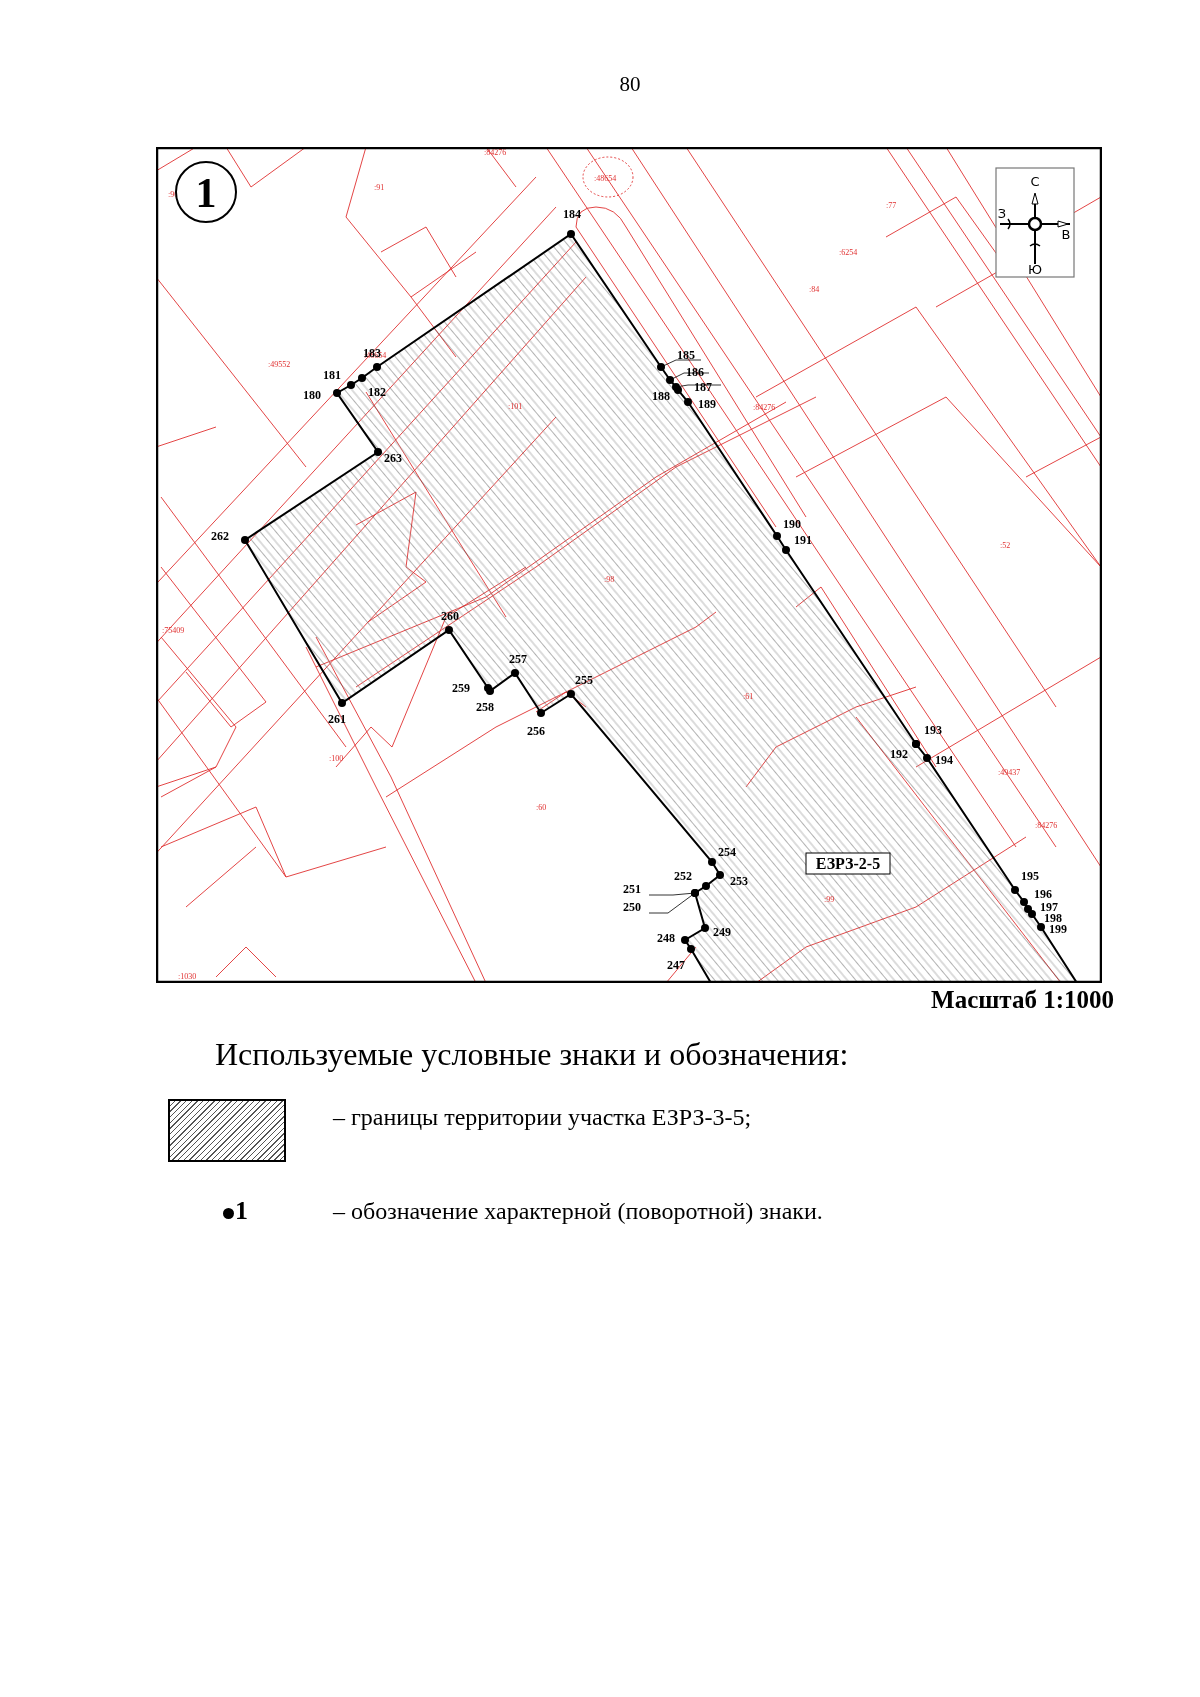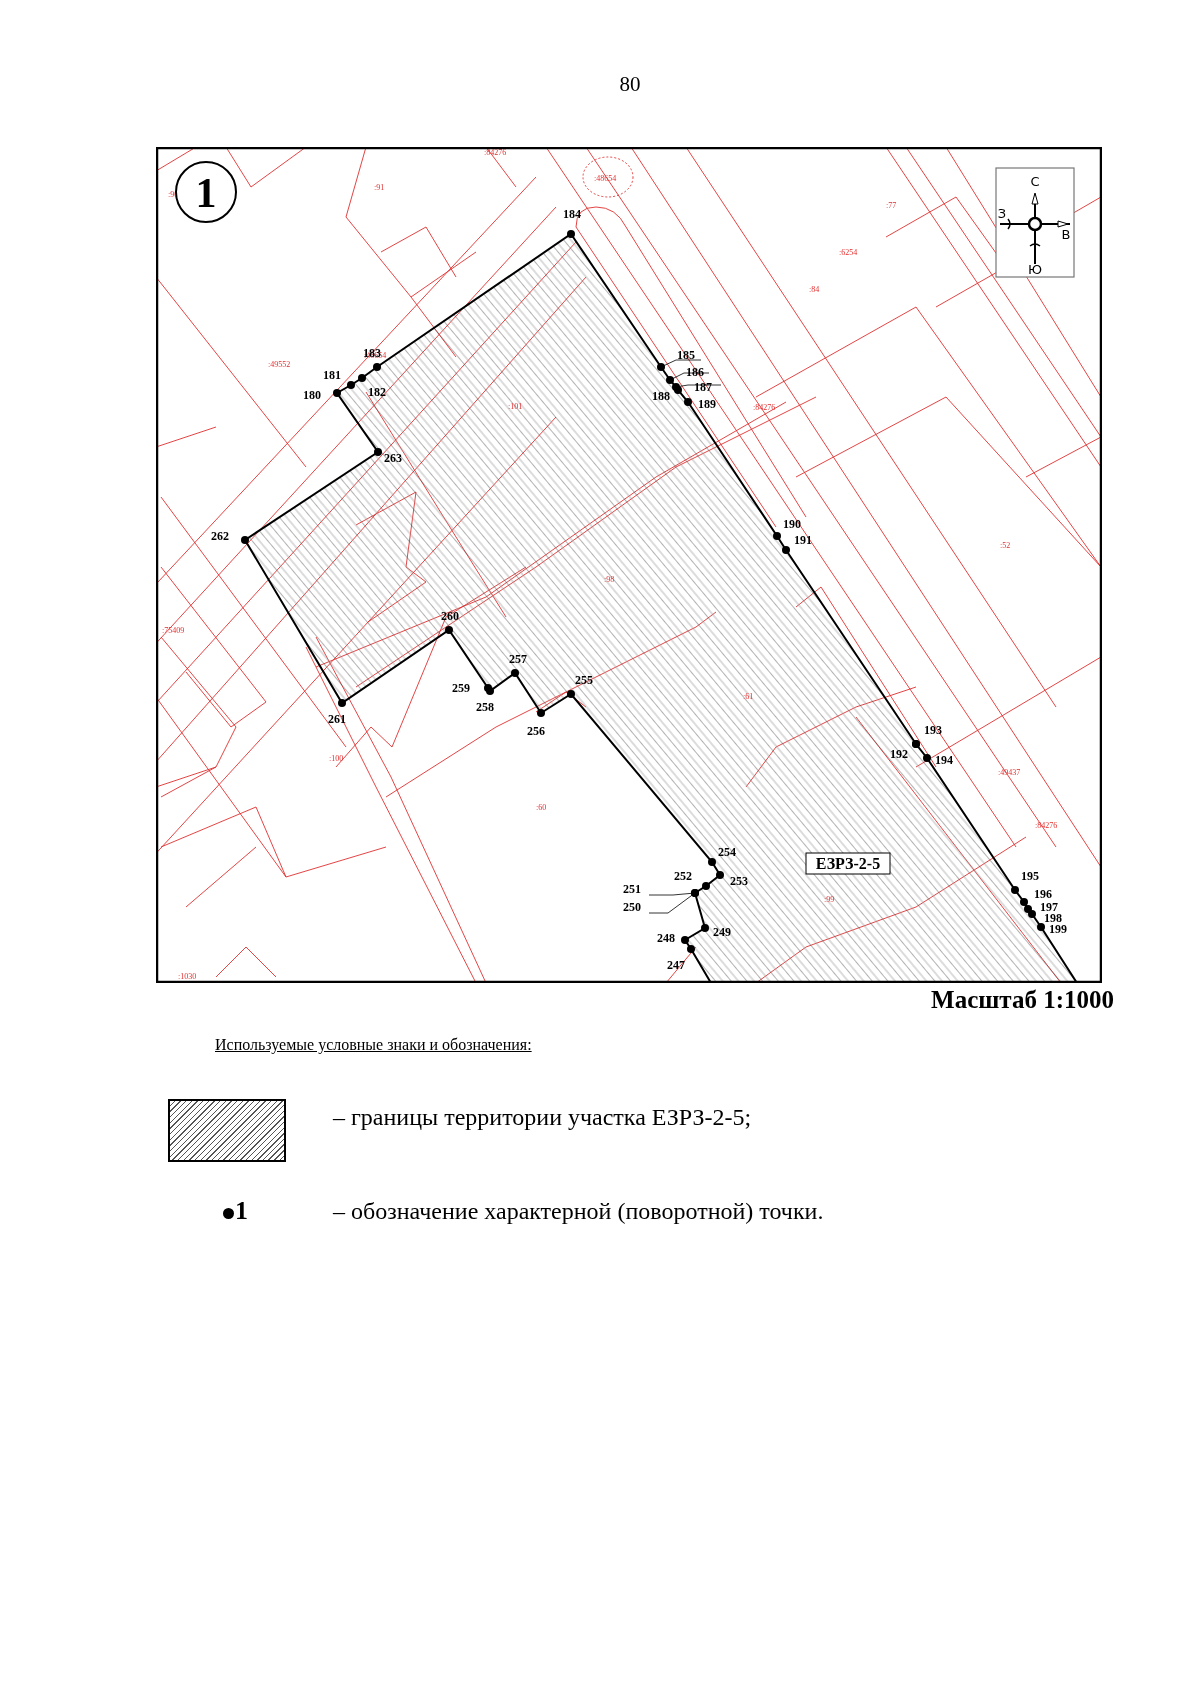--- a/index.html
+++ b/index.html
@@ -2,21 +2,21 @@
 <html><head>
 <meta charset="utf-8">
 <style>
   html, body { margin:0; padding:0; background:#ffffff; }
   body { width:1200px; height:1697px; position:relative; overflow:hidden;
          font-family:"Liberation Serif", "DejaVu Serif", serif; color:#000; }
   .page-number { position:absolute; left:0; width:1260px; top:72px; text-align:center; font-size:21px; }
   .map-wrap { position:absolute; left:156px; top:147px; width:946px; height:836px; }
   .map-wrap svg { display:block; }
   .scale { position:absolute; right:86px; top:986px; font-size:25px;font-weight:bold; }
-  .legend-title { position:absolute; left:215px; top:1036px; font-size:16px;text-decoration:underline; }
+  .legend-title { position:absolute; left:215px; top:1036px; font-size:32px; }
   .legend-swatch { position:absolute; left:168px; top:1099px; width:118px; height:63px;
                    border:2px solid #000; box-sizing:border-box;
                    background: repeating-linear-gradient(135deg, #fff 0px, #fff 3px, #555 3px, #555 4px); }
   .legend-text { position:absolute; left:333px; font-size:24px; }
   .legend-point { position:absolute; left:223px; top:1196px; font-size:26px; font-weight:bold; }
   .legend-point .dot { display:inline-block; width:11px; height:11px; border-radius:50%; background:#000; margin-right:1px; vertical-align:middle; }
 </style>
 </head>
 <body>
 
@@ -236,18 +236,18 @@
 
     <rect x="1" y="1" width="944" height="834" fill="none" stroke="#000" stroke-width="2.5"></rect>
   </svg>
 </div>
 
 <div class="scale">Масштаб 1:1000</div>
 
 <div class="legend-title">Используемые условные знаки и обозначения:</div>
 
 <div class="legend-swatch"></div>
-<div class="legend-text" style="top:1104px;">– границы территории участка ЕЗРЗ-2-5;</div>
+<div class="legend-text" style="top:1104px;">– границы территории участка ЕЗРЗ-3-5;</div>
 
 <div class="legend-point">
   <span class="dot"></span><span>1</span>
 </div>
-<div class="legend-text" style="top:1198px;">– обозначение характерной (поворотной) точки.</div>
+<div class="legend-text" style="top:1198px;">– обозначение характерной (поворотной) знаки.</div>
 
 </body></html>

